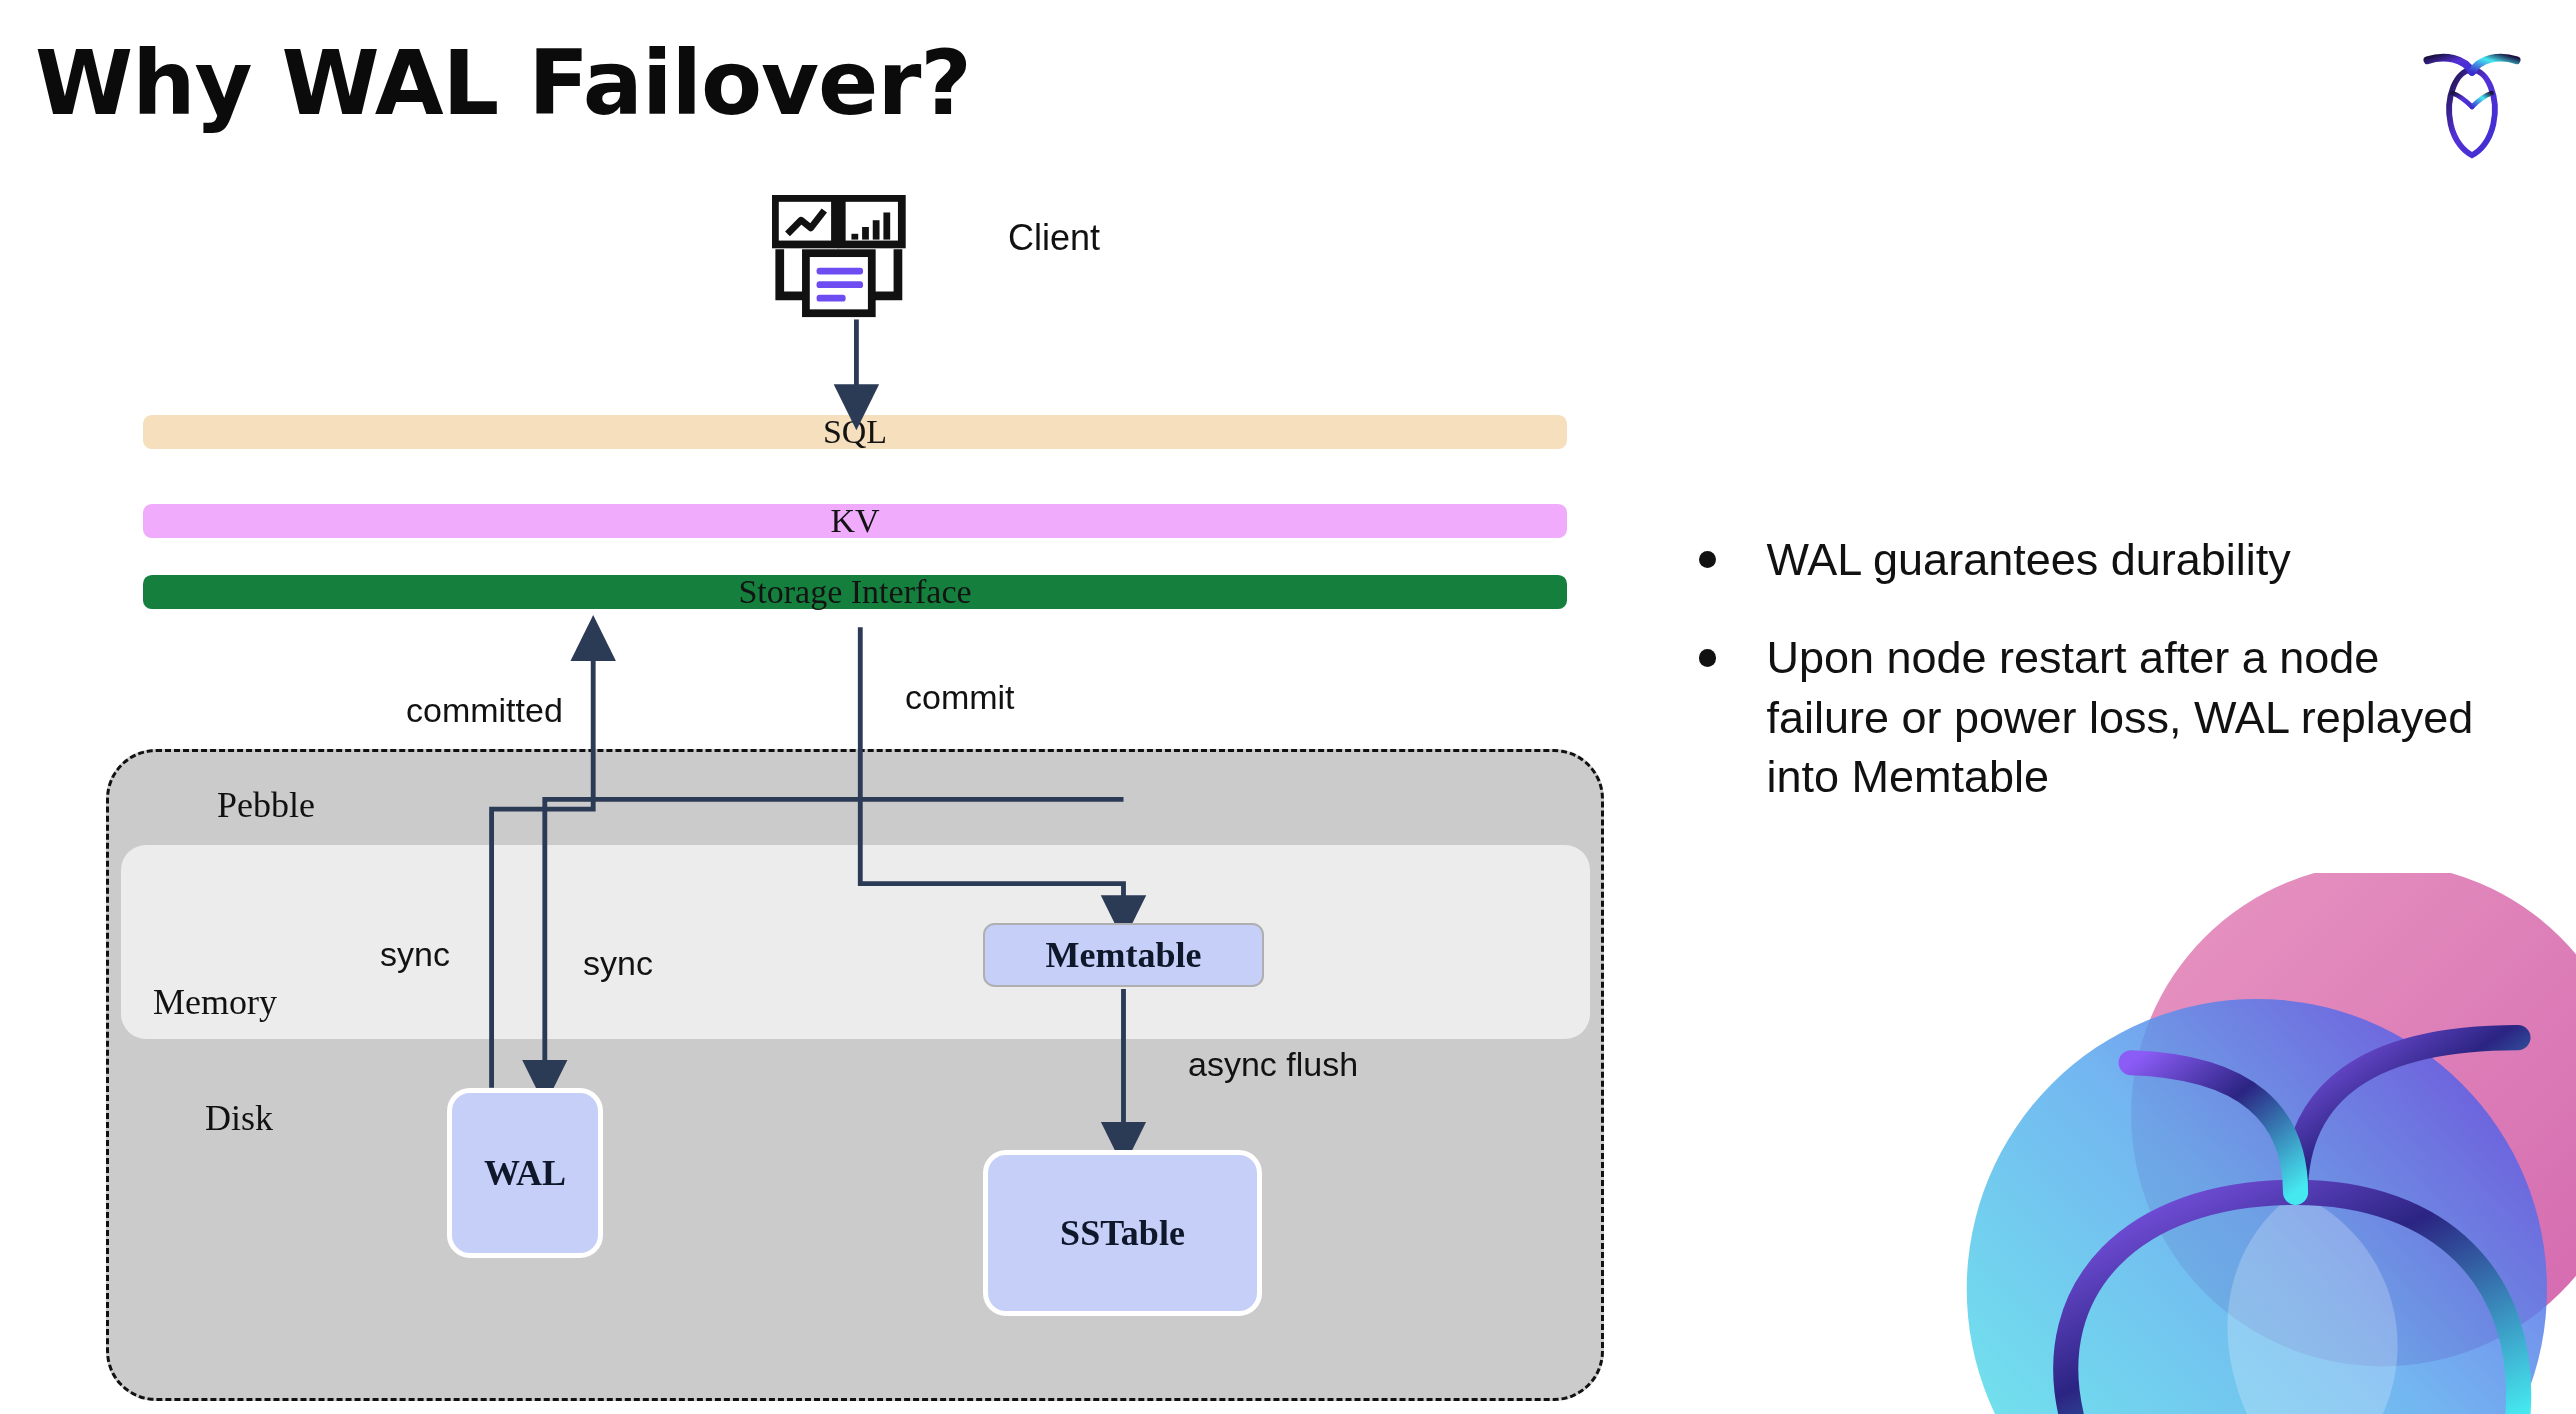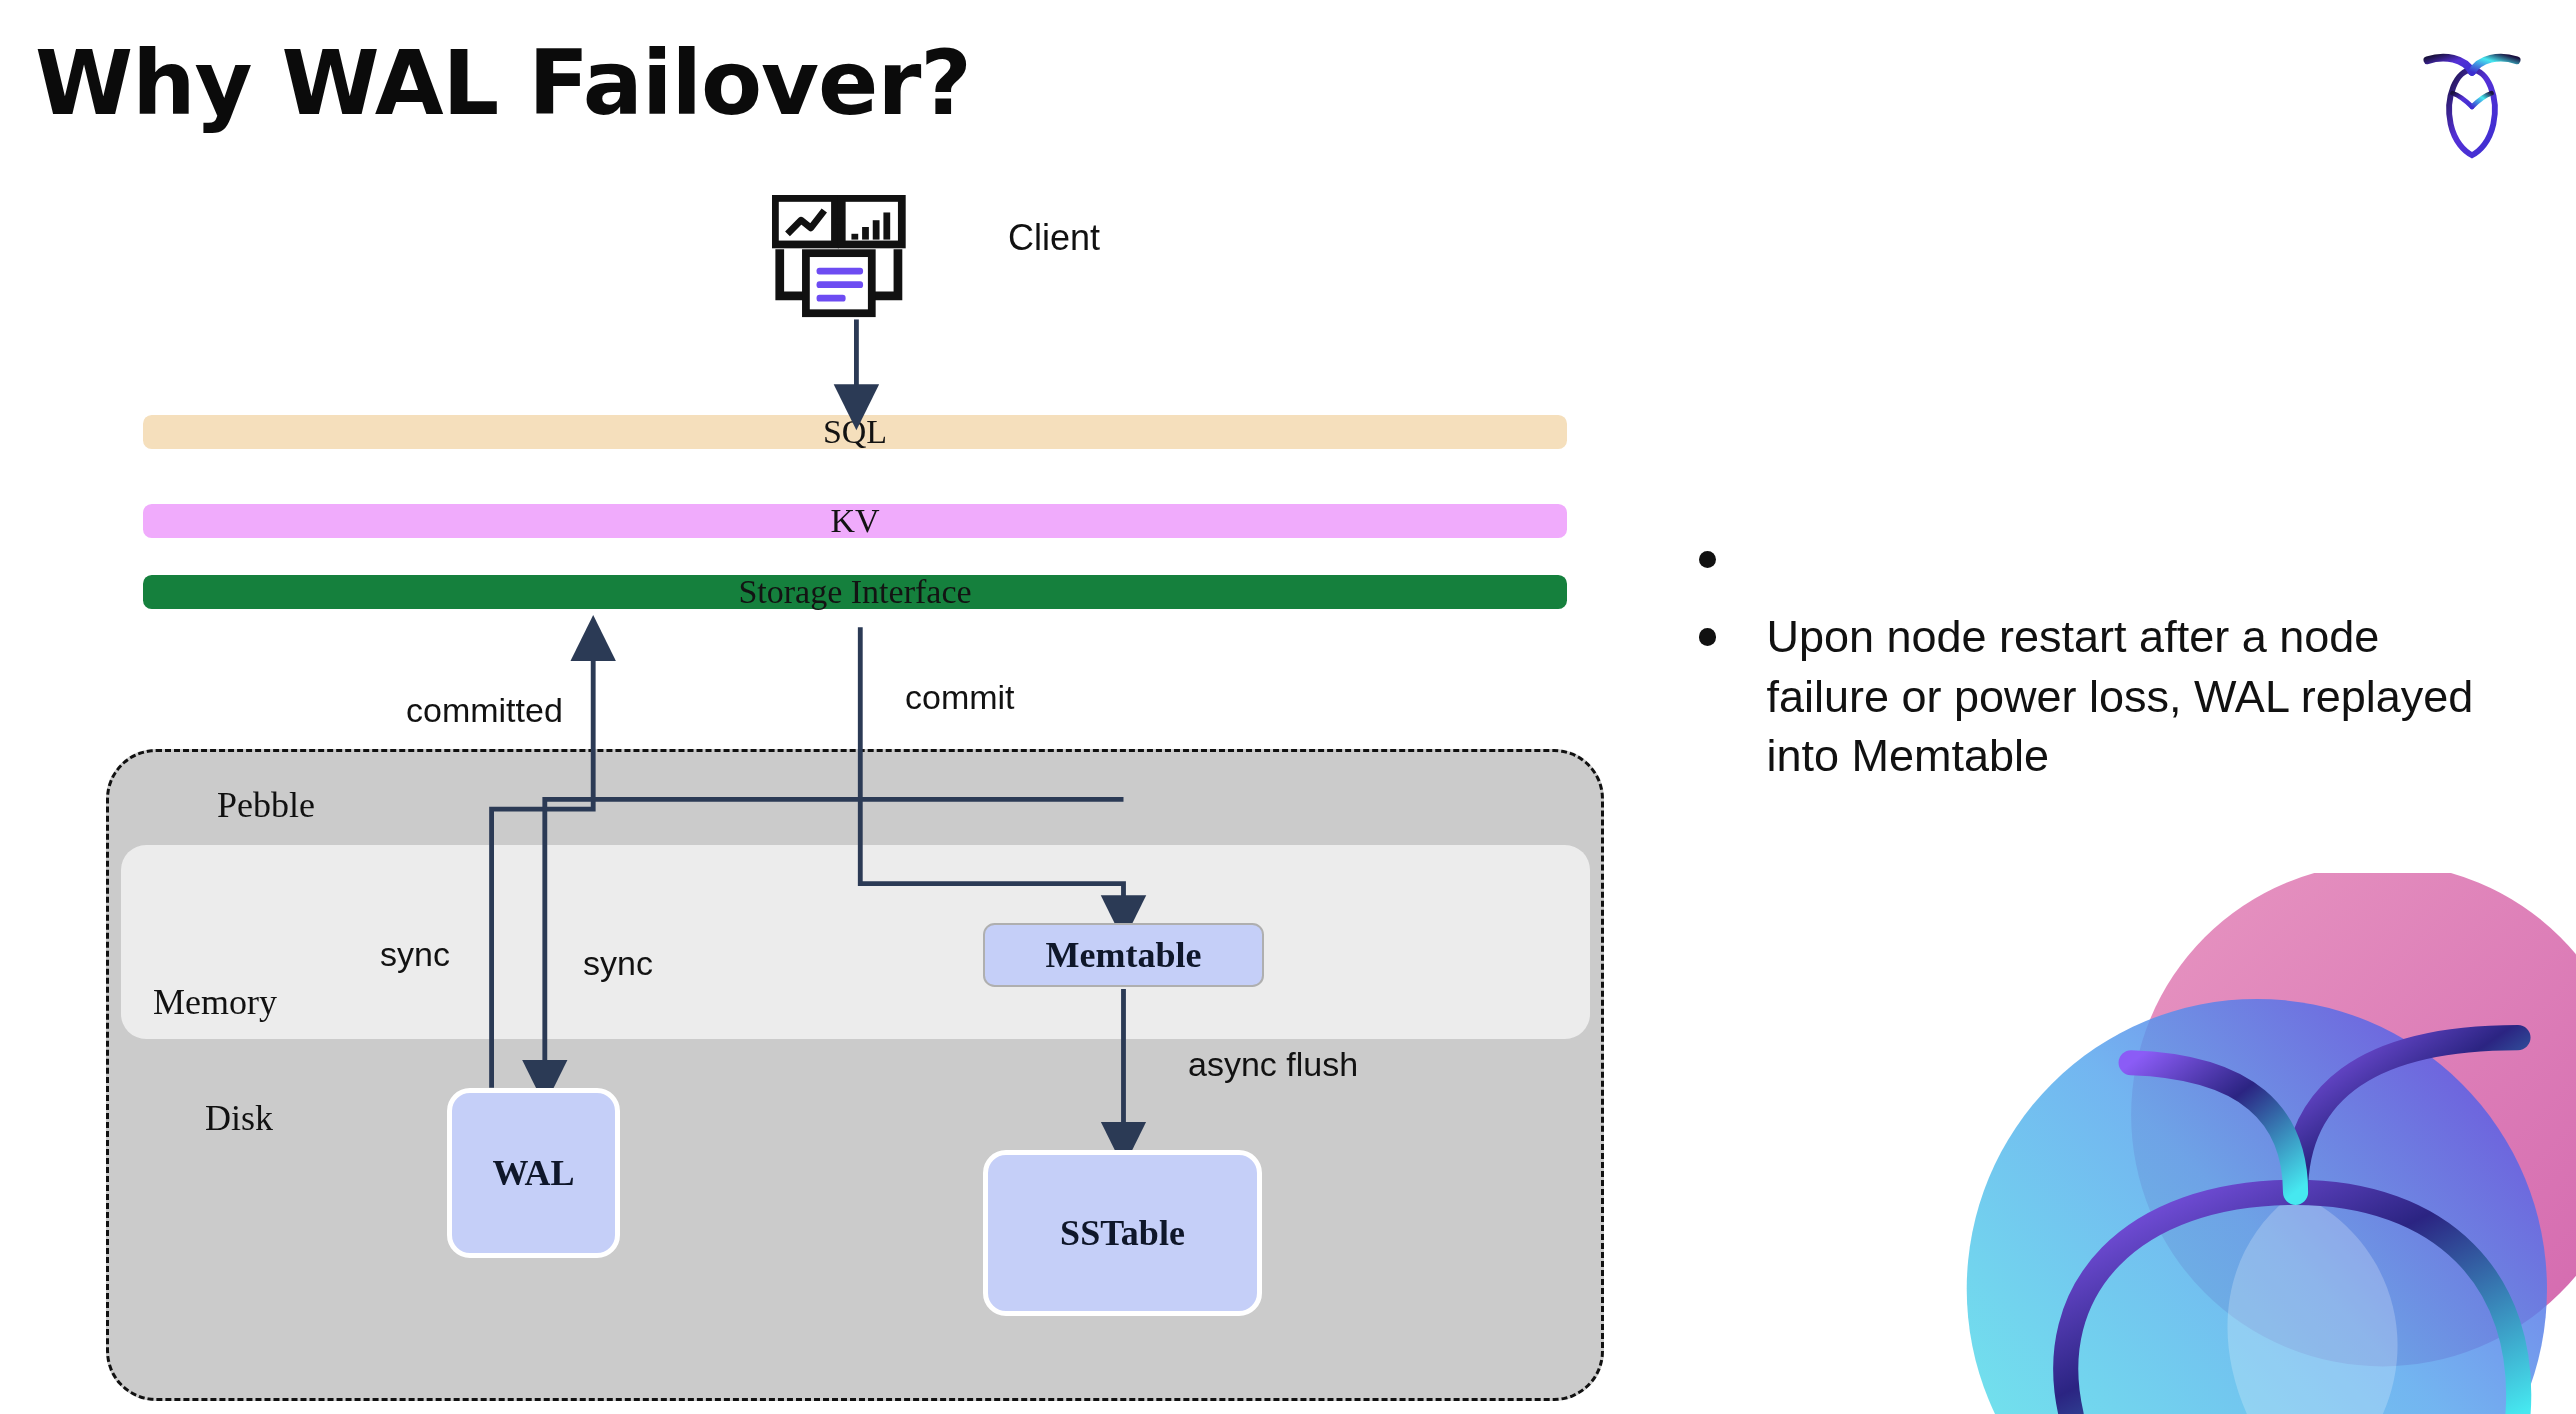--- a/index.html
+++ b/index.html
@@ -82,21 +82,21 @@
     display:flex;align-items:center;justify-content:center;
     font-family:Liberation Serif, serif;font-weight:bold;
     color:#0f172a;
     box-sizing:border-box;
   }
   .node-memtable{
     left:983px;top:923px;width:281px;height:64px;
     border:2.9px solid #AFAFAF;border-radius:11.6px;font-size:36px;
   }
   .node-wal{
-    left:447px;top:1088px;width:173px;height:170px;
+    left:447px;top:1088px;width:156px;height:170px;
     border:5.8px solid #ffffff;border-radius:23px;font-size:36px;
   }
   .node-sstable{
     left:983px;top:1150px;width:279px;height:166px;
     border:5.8px solid #ffffff;border-radius:23px;font-size:36px;
   }
 
   
   .edge-label{
     position:absolute;
@@ -261,20 +261,21 @@
 
   <div class="edge-label el-committed">committed</div>
   <div class="edge-label el-commit">commit</div>
   <div class="edge-label el-sync1">sync</div>
   <div class="edge-label el-sync2">sync</div>
   <div class="edge-label el-asyncflush">async flush</div>
 
   <div class="bullets">
     <div class="bullet">
       <span class="dot"></span>
+      <span class="btext">WAL guarantees durability</span>
     </div>
     <div class="bullet">
       <span class="dot"></span>
       <span class="btext">Upon node restart after a node failure or power loss, WAL replayed into Memtable</span>
     </div>
   </div>
 
 </div>
 
 

